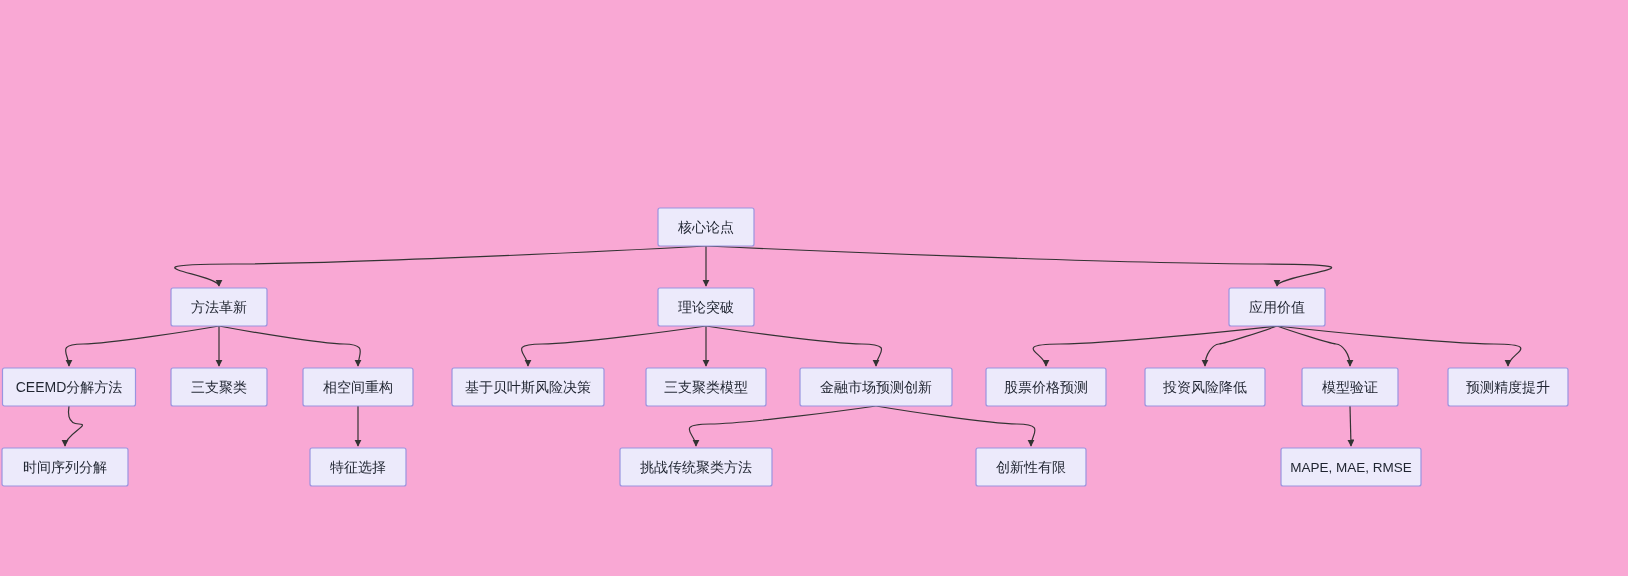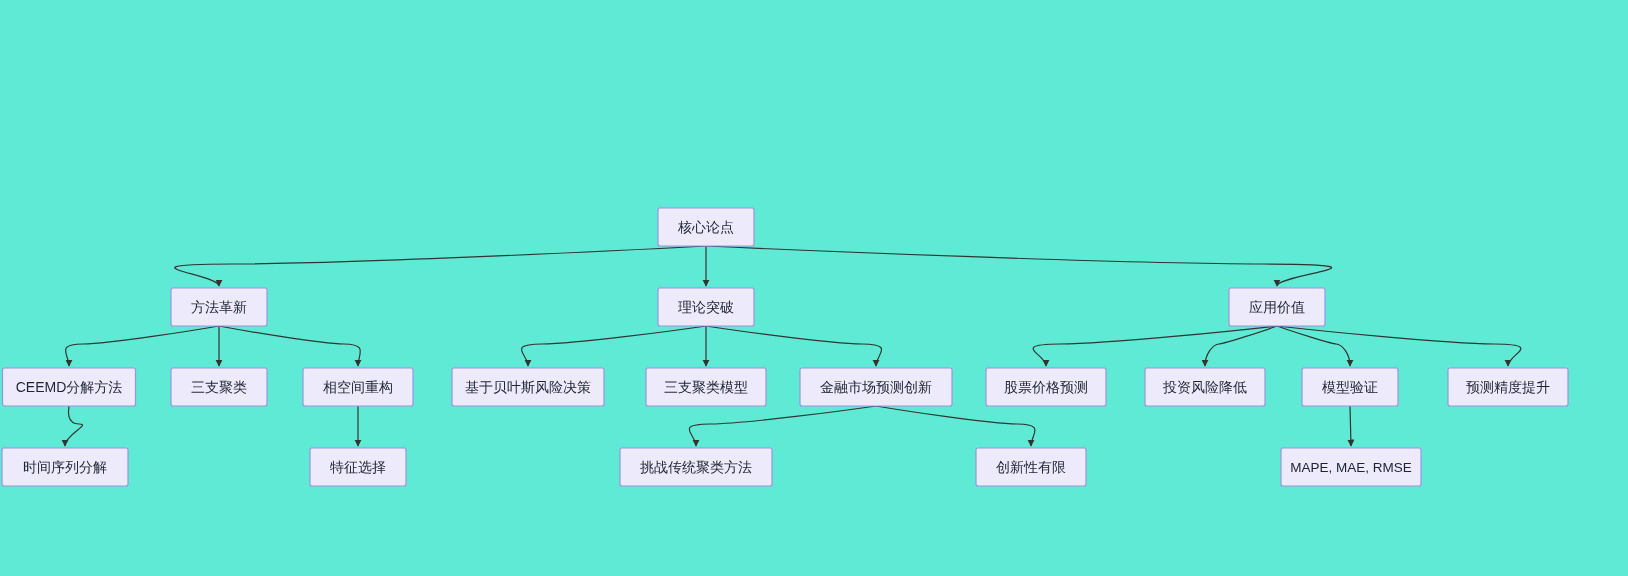--- a/index.html
+++ b/index.html
@@ -10,21 +10,21 @@
   body {
     width: 1628px;
     height: 576px;
     font-family: "Liberation Sans", "DejaVu Sans", sans-serif;
     overflow: hidden;
   }
   #diagram-root {
     position: relative;
     width: 1628px;
     height: 576px;
-    background: #5eead4;
+    background: #f9a8d4;
   }
   svg.flow-canvas {
     position: absolute;
     left: 0;
     top: 0;
     width: 1628px;
     height: 576px;
   }
   .edge-path {
     fill: none;

